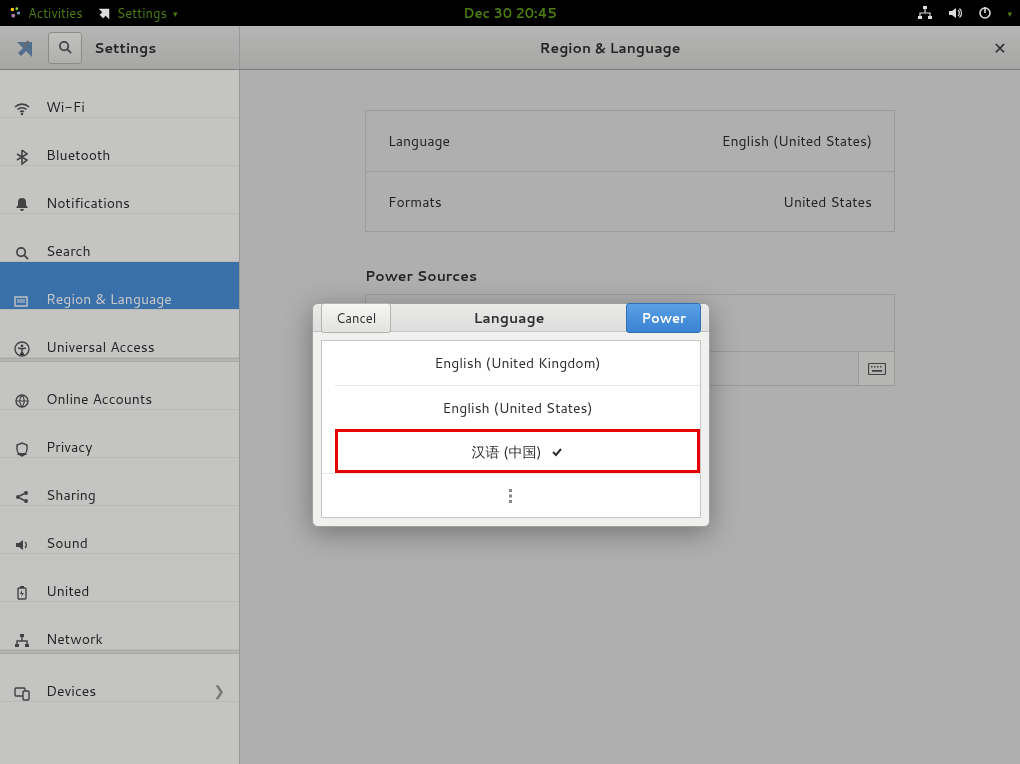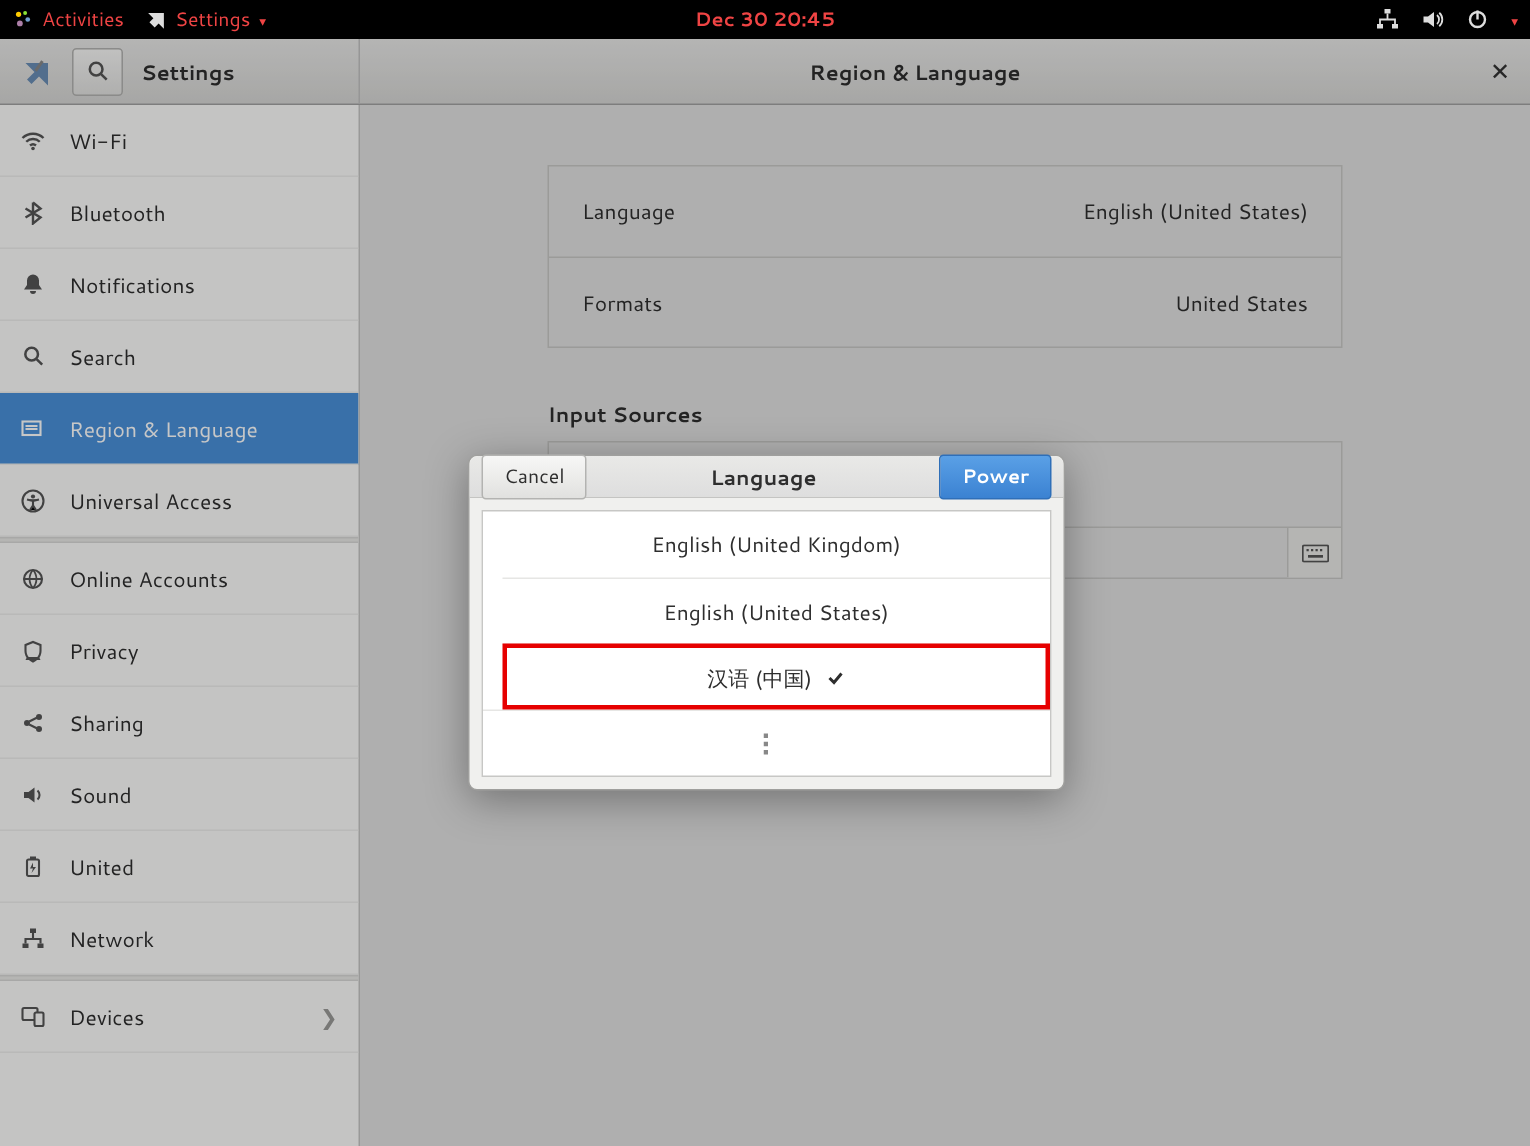--- a/index.html
+++ b/index.html
@@ -1,38 +1,38 @@
 <!DOCTYPE html>
 <html><head>
 <meta charset="utf-8">
 <style>
 * { box-sizing: border-box; margin: 0; padding: 0; font-family: Cantarell, "DejaVu Sans", sans-serif; }
 html, body { width: 1020px; height: 764px; overflow: hidden; background: #e0e0e0; }
 
 
-.topbar { position: absolute; top: 0; left: 0; right: 0; height: 26px; background: #000; color: #ef4444; display: flex; align-items: center; font-size: 13px; padding: 12px 8px; }
+.topbar { position: absolute; top: 0; left: 0; right: 0; height: 26px; background: #000; color: #4d7c0f; display: flex; align-items: center; font-size: 13px; padding: 12px 8px; }
 .topbar .left { display: flex; align-items: center; gap: 14px; }
 .topbar .item { display: flex; align-items: center; gap: 6px; }
 .topbar .center { position: absolute; left: 50%; transform: translateX(-50%); font-weight: bold; }
 .topbar .right { margin-left: auto; display: flex; align-items: center; gap: 14px; }
 .topbar svg { fill: #fff; }
 
 
 .app { position: absolute; top: 26px; left: 0; right: 0; bottom: 0; background: #e0e0e0; }
 .headerbar { position: absolute; top: 0; left: 0; right: 0; height: 44px; background: linear-gradient(#e8e8e7,#d6d6d4); border-bottom: 1px solid #a0a0a0; display: flex; align-items: center; }
 .headerbar .hb-left { width: 240px; display: flex; align-items: center; gap: 8px; padding-left: 8px; border-right: 1px solid #c0c0c0; height: 100%; }
 .headerbar .hb-title { flex: 1; text-align: center; font-weight: bold; font-size: 14px; color: #2e2e2e; }
 .hb-iconbox { width: 32px; height: 32px; display:flex;align-items:center;justify-content:center; }
 .hb-searchbtn { width:34px;height:32px;border:1px solid #b3b3b1;border-radius:3px;background:linear-gradient(#f7f7f6,#e1e1df);display:flex;align-items:center;justify-content:center; }
 .hb-settings-label { font-weight: bold; font-size: 14px; color:#2e2e2e; padding-left:4px;}
 .hb-close { width:40px; text-align:center; font-size:16px; color:#333; }
 
 
 .sidebar { position:absolute; top:44px; left:0; width:240px; bottom:0; background:#fbfbfa; border-right:1px solid #c5c5c3; overflow:hidden; }
-.sidebar-item { height:48px; display:flex; align-items:center; gap:16px; padding:0 14px; font-size:14px; color:#2e2e2e; border-bottom:1px solid #ededec; }
+.sidebar-item { height:48px; display:flex; align-items:flex-end; gap:16px; padding:0 14px; font-size:14px; color:#2e2e2e; border-bottom:1px solid #ededec; }
 .sidebar-item.sel { background:#4a90d9; color:#fff; }
 .sidebar-item .si-icon { width:16px; display:flex; justify-content:center; }
 .side-group-gap { height:4px; background:#e8e8e6; border-top:1px solid #d8d8d6; border-bottom:1px solid #d8d8d6; }
 .sidebar-item .chev { margin-left:auto; color:#9a9a98; font-size:14px; }
 
 
 .main { position:absolute; top:44px; left:240px; right:0; bottom:0; padding-top:40px; }
 .panel { width:530px; margin:0 auto; border:1px solid #c7c7c5; }
 .panel-row { height:60px; display:flex; align-items:center; padding:0 22px; font-size:14px; color:#2e2e2e; }
 .panel-row + .panel-row { border-top:1px solid #c7c7c5; }
@@ -254,21 +254,21 @@
     <div class="panel">
       <div class="panel-row">
         <span>Language</span>
         <span class="pr-val">English (United States)</span>
       </div>
       <div class="panel-row">
         <span>Formats</span>
         <span class="pr-val">United States</span>
       </div>
     </div>
-    <div class="section-label">Input Sources</div>
+    <div class="section-label">Power Sources</div>
     <div class="input-sources-box">
       <div class="is-row">
           <span>English (US)</span>
         </div>
       <div class="is-toolbar">
         <div class="spacer"></div>
         <div class="kbbtn">
           <svg width="18" height="12" viewBox="0 0 18 12">
               <rect x="0.5" y="0.5" width="17" height="11" rx="1" fill="none" stroke="#555" stroke-width="1.2"></rect>
               <rect x="3" y="3" width="1.5" height="1.5" fill="#555"></rect>

